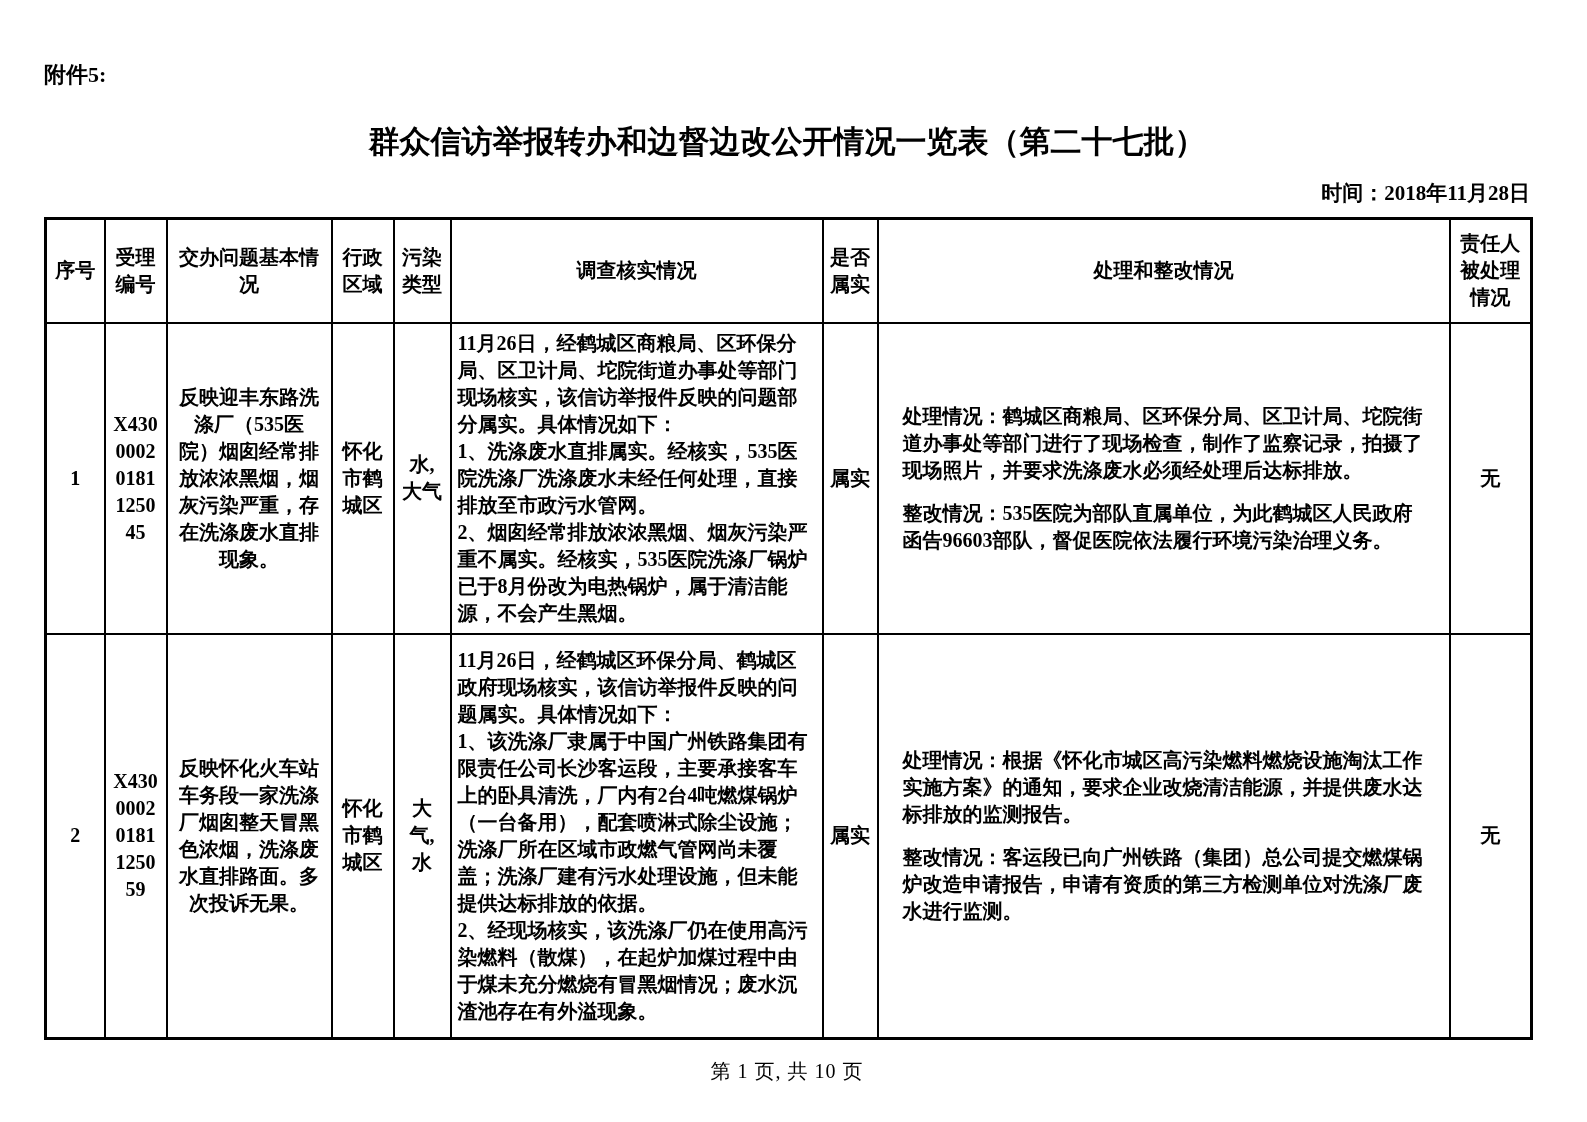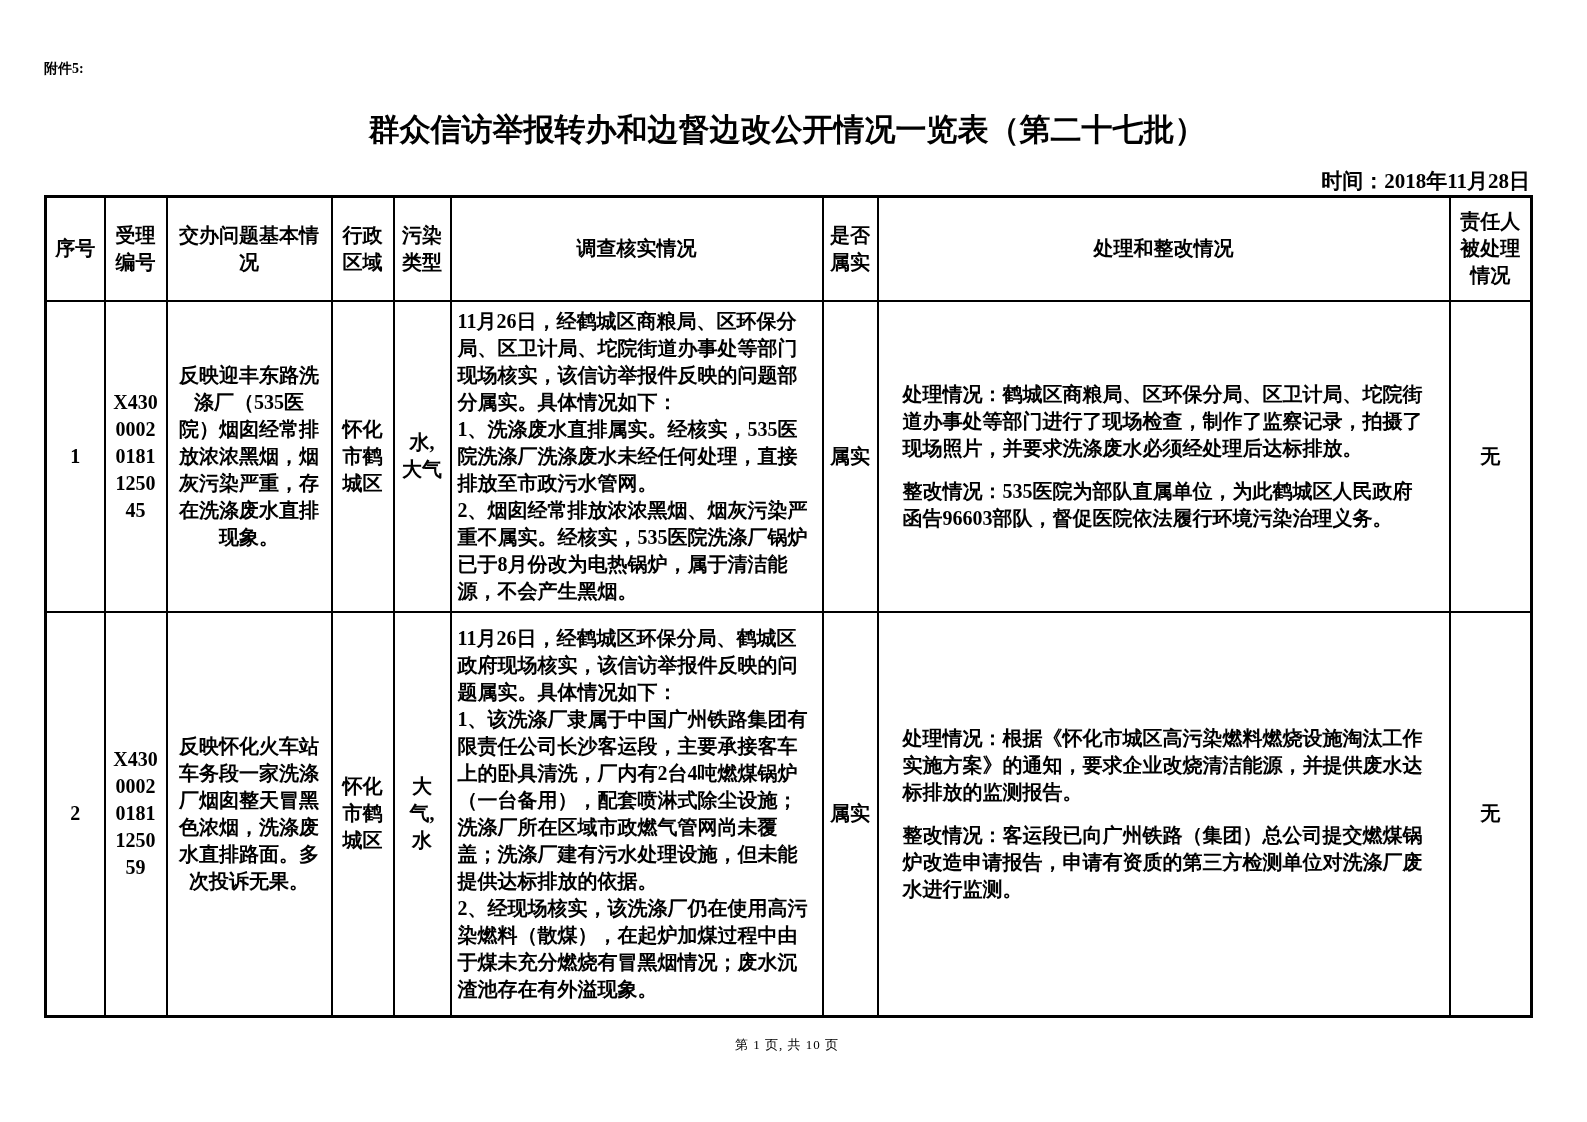--- a/index.html
+++ b/index.html
@@ -9,34 +9,35 @@
     height: 1122px;
     font-family: "Liberation Serif", "DejaVu Serif", serif;
     color: #000;
   }
   .page {
     width: 1587px;
     height: 1122px;
     padding: 60px 57px 0 44px;
   }
   .attachment {
-    font-size: 14px;
+    font-size: 22px;
     font-weight: 700;
     text-align: left;
   }
   .title {
     margin-top: 31px;
     text-align: center;
     font-size: 31px;
     font-weight: 700;
     letter-spacing: 0px;
     white-space: nowrap;
   }
   .date-line {
     margin-top: 16px;
+    margin-bottom: 10px;
     text-align: right;
     font-size: 21px;
     font-weight: 700;
   }
   table.report {
     width: 1486px;
     table-layout: fixed;
     border-collapse: collapse;
     border: 3px solid #000;
   }
@@ -74,21 +75,21 @@
   td.handling {
     text-align: left;
     padding: 4px 8px;
     font-weight: 600;
   }
   td.handling p { margin: 16px; }
   .lab { font-weight: 800; }
   .footer {
     margin-top: 18px;
     text-align: center;
-    font-size: 13px;
+    font-size: 20px;
     font-weight: 400;
     letter-spacing: 1px;
   }
 </style>
 </head>
 <body>
 
 <div class="page">
 
   <div class="attachment">附件5:</div>

